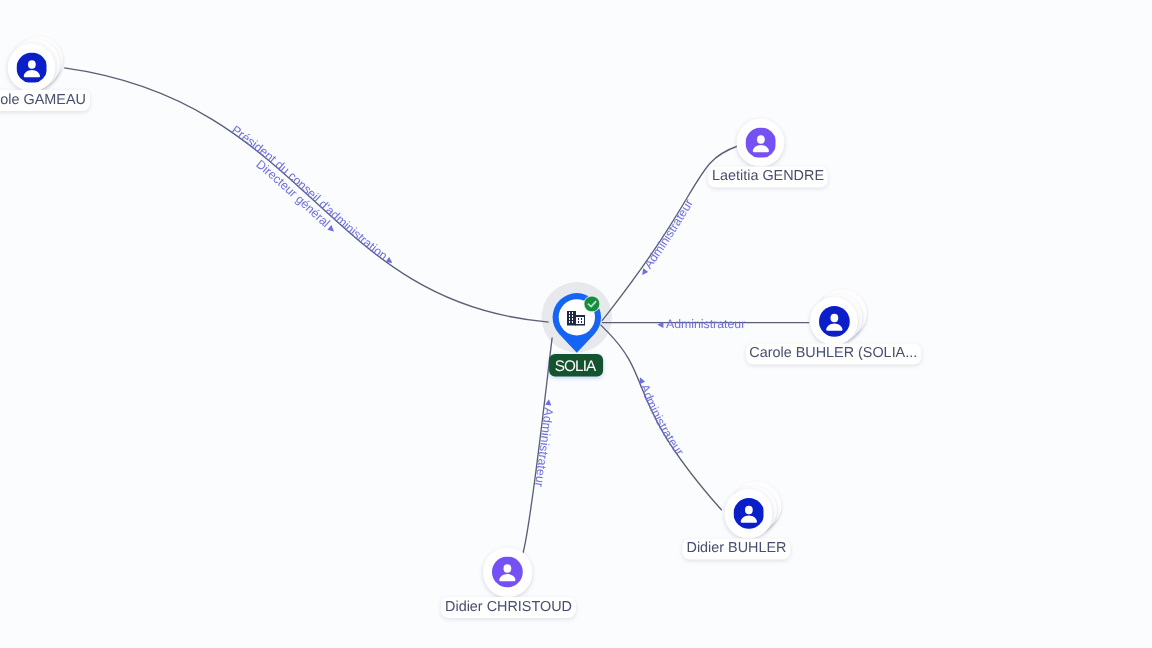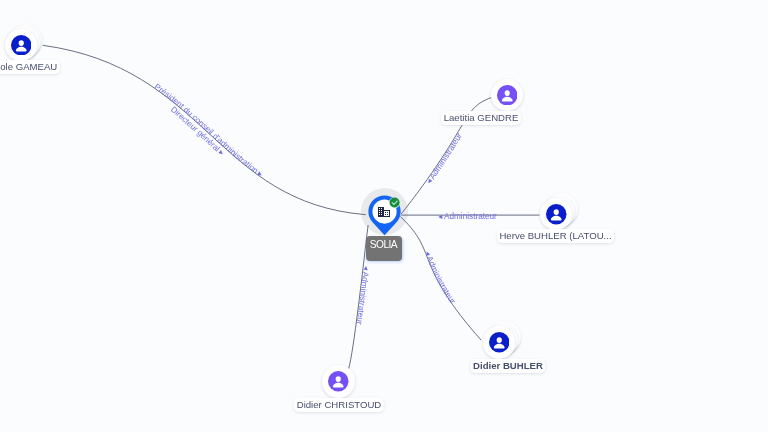--- a/index.html
+++ b/index.html
@@ -67,47 +67,47 @@
       </div>
     <div class="node pnode">
         <div class="disc main" style="left:490.8px;top:78.8px;width:32.4px;height:32.4px;"></div>
         <div class="inner" style="left:496.75px;top:84.75px;width:20.5px;height:20.5px;">
           <svg width="20.5" height="20.5" viewBox="0 0 41 41">
             <circle cx="20.5" cy="20.5" r="20.5" fill="#7450f5"></circle>
             <ellipse cx="20.5" cy="16.1" rx="5.2" ry="5.7" fill="#fff"></ellipse>
             <path d="M20.5 23.3c-5.7 0-10.4 3.9-10.8 7.9-0.09 0.95 0.65 1.75 1.6 1.75h18.4c0.95 0 1.69-0.8 1.6-1.75-0.4-4.0-5.1-7.9-10.8-7.9z" fill="#fff"></path>
           </svg>
         </div>
-        <div class="nlabel" style="left:481px;top:110.5px;transform:translateX(-50%);"><span>Laetitia GENDRE</span></div>
+        <div class="nlabel" style="left:512px;top:110.5px;transform:translateX(-50%);"><span>Laetitia GENDRE</span></div>
       </div>
     <div class="node pnode">
         <div class="disc stack" style="left:545.3px;top:192.90000000000003px;width:32.4px;height:32.4px;"></div>
         <div class="disc stack" style="left:542.6999999999999px;top:195.50000000000003px;width:32.4px;height:32.4px;"></div>
         <div class="disc main" style="left:540.0999999999999px;top:198.10000000000002px;width:32.4px;height:32.4px;"></div>
         <div class="inner" style="left:546.05px;top:204.05px;width:20.5px;height:20.5px;">
           <svg width="20.5" height="20.5" viewBox="0 0 41 41">
             <circle cx="20.5" cy="20.5" r="20.5" fill="#0a1fc9"></circle>
             <ellipse cx="20.5" cy="16.1" rx="5.2" ry="5.7" fill="#fff"></ellipse>
             <path d="M20.5 23.3c-5.7 0-10.4 3.9-10.8 7.9-0.09 0.95 0.65 1.75 1.6 1.75h18.4c0.95 0 1.69-0.8 1.6-1.75-0.4-4.0-5.1-7.9-10.8-7.9z" fill="#fff"></path>
           </svg>
         </div>
-        <div class="nlabel" style="left:555.5px;top:228.5px;transform:translateX(-50%);"><span>Herve BUHLER (LATOU...</span></div>
+        <div class="nlabel" style="left:555.5px;top:228.5px;transform:translateX(-50%);"><span>Carole BUHLER (SOLIA...</span></div>
       </div>
     <div class="node pnode">
         <div class="disc stack" style="left:488.2px;top:321px;width:32.4px;height:32.4px;"></div>
         <div class="disc stack" style="left:485.6px;top:323.59999999999997px;width:32.4px;height:32.4px;"></div>
         <div class="disc main" style="left:483px;top:326.2px;width:32.4px;height:32.4px;"></div>
         <div class="inner" style="left:488.95px;top:332.15px;width:20.5px;height:20.5px;">
           <svg width="20.5" height="20.5" viewBox="0 0 41 41">
             <circle cx="20.5" cy="20.5" r="20.5" fill="#0a1fc9"></circle>
             <ellipse cx="20.5" cy="16.1" rx="5.2" ry="5.7" fill="#fff"></ellipse>
             <path d="M20.5 23.3c-5.7 0-10.4 3.9-10.8 7.9-0.09 0.95 0.65 1.75 1.6 1.75h18.4c0.95 0 1.69-0.8 1.6-1.75-0.4-4.0-5.1-7.9-10.8-7.9z" fill="#fff"></path>
           </svg>
         </div>
-        <div class="nlabel" style="left:508px;top:358.5px;transform:translateX(-50%);font-weight:bold;"><span>Didier BUHLER</span></div>
+        <div class="nlabel" style="left:491px;top:358.5px;transform:translateX(-50%);"><span>Didier BUHLER</span></div>
       </div>
     <div class="node pnode">
         <div class="disc main" style="left:322.40000000000003px;top:365.3px;width:32.4px;height:32.4px;"></div>
         <div class="inner" style="left:328.35px;top:371.25px;width:20.5px;height:20.5px;">
           <svg width="20.5" height="20.5" viewBox="0 0 41 41">
             <circle cx="20.5" cy="20.5" r="20.5" fill="#7450f5"></circle>
             <ellipse cx="20.5" cy="16.1" rx="5.2" ry="5.7" fill="#fff"></ellipse>
             <path d="M20.5 23.3c-5.7 0-10.4 3.9-10.8 7.9-0.09 0.95 0.65 1.75 1.6 1.75h18.4c0.95 0 1.69-0.8 1.6-1.75-0.4-4.0-5.1-7.9-10.8-7.9z" fill="#fff"></path>
           </svg>
         </div>
@@ -138,17 +138,17 @@
             <rect x="9" y="5" width="1" height="1"></rect>
             <rect x="7" y="7" width="1" height="1"></rect>
             <rect x="9" y="7" width="1" height="1"></rect>
           </g>
         </svg>
         <svg style="position:absolute;left:388.9px;top:196.8px;" width="11.2" height="11.2" viewBox="0 0 12 12">
           <circle cx="6" cy="6" r="6" fill="#d8f2e0"></circle>
           <circle cx="6" cy="6" r="5.35" fill="#1a8a3c"></circle>
           <path d="M3.5 6.2 L5.45 8.0 L8.7 4.35" fill="none" stroke="#a9e5c0" stroke-width="1.3" stroke-linecap="round" stroke-linejoin="round"></path>
         </svg>
-        <div style="position:absolute;left:384.2px;top:236.10000000000002px;transform:translateX(-50%);background:#737373;color:#ffffff;border-radius:4px;font-size:10.2px;letter-spacing:-0.58px;line-height:17.2px;height:25px;padding:0 5.2px 0 3.6px;overflow:hidden;white-space:nowrap;box-shadow:0 1px 3px rgba(21,101,245,.28);"><span>SOLIA</span></div>
+        <div style="position:absolute;left:384.2px;top:236.10000000000002px;transform:translateX(-50%);background:#14532d;color:#ffffff;border-radius:4px;font-size:10.2px;letter-spacing:-0.58px;line-height:17.2px;height:15px;padding:0 5.2px 0 3.6px;overflow:hidden;white-space:nowrap;box-shadow:0 1px 3px rgba(21,101,245,.28);"><span>SOLIA</span></div>
       </div>
   </div>
 
 </div>
 
 </body></html>

